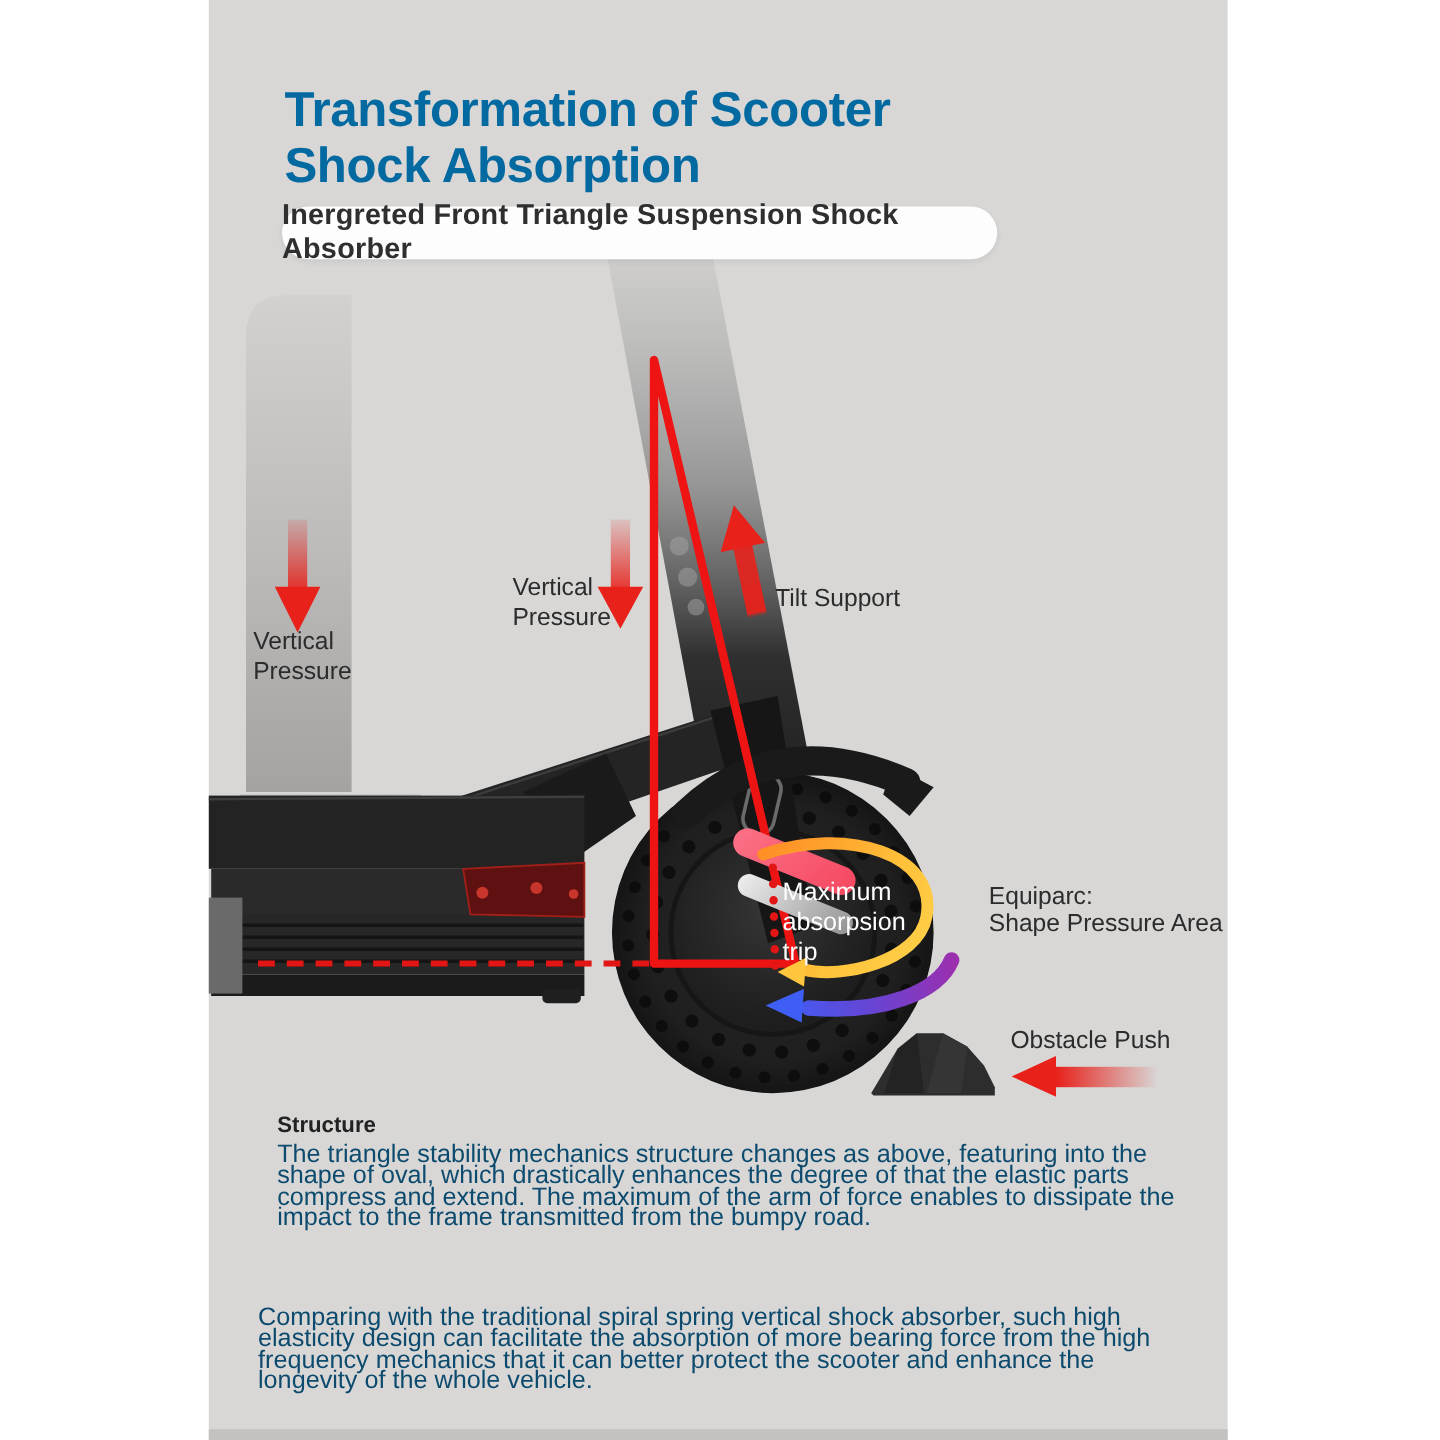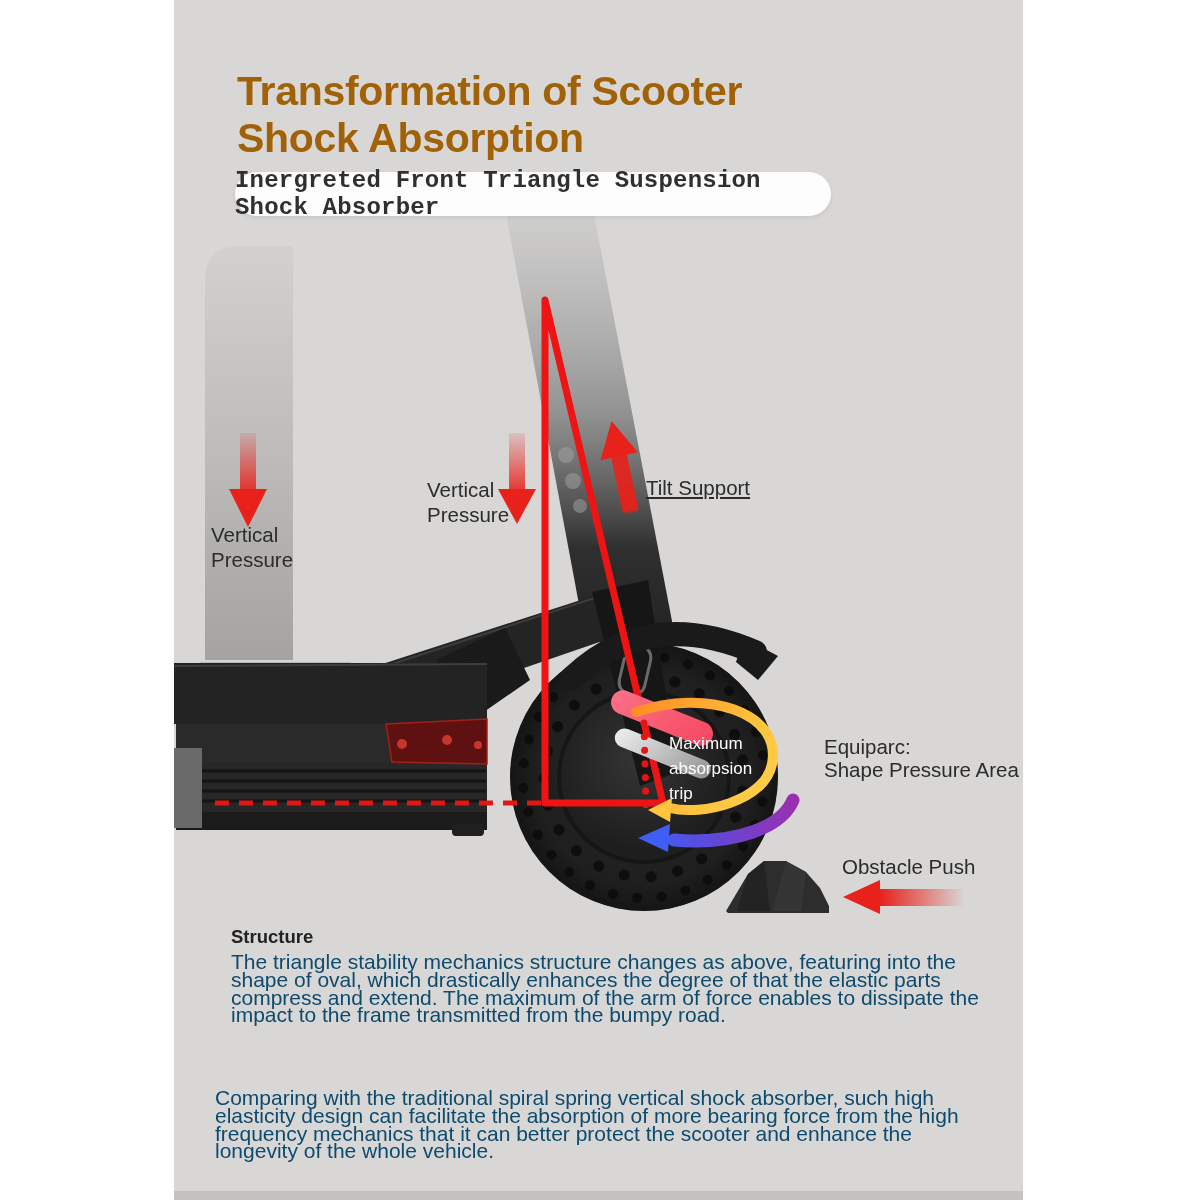--- a/index.html
+++ b/index.html
@@ -13,39 +13,38 @@
     position:absolute;left:174px;top:0;width:849px;height:1200px;
     background:#d8d7d6;
   }
   .panel-bottom-strip{
     position:absolute;left:174px;top:1191px;width:849px;height:9px;
     background:#c3c2c1;
   }
   .diagram-svg{position:absolute;left:0;top:0;width:1200px;height:1200px;}
   .page-title{
     position:absolute;left:237px;top:68px;width:620px;
-    font-size:41px;line-height:47px;font-weight:700;color:#a16207;
+    font-size:41px;line-height:47px;font-weight:700;color:#0369a1;
     letter-spacing:-0.3px;
   }
   .badge{
     position:absolute;left:235px;top:172px;width:596px;height:44px;
     background:#fdfdfd;border-radius:22px;
     display:flex;align-items:center;justify-content:center;
     box-shadow:0 2px 5px rgba(0,0,0,0.07);
-    font-family:Liberation Mono, monospace;
   }
   .badge span{font-size:24px;font-weight:600;color:#2f2f2f;letter-spacing:0.2px;}
   .lbl{
     position:absolute;font-size:20.5px;line-height:25px;color:#2c2c2c;
     white-space:nowrap;
   }
   .lbl-vp-left{left:211px;top:522px;}
   .lbl-vp-right{left:427px;top:477px;}
-  .lbl-tilt{left:646px;top:475px;text-decoration:underline;}
-  .lbl-max{left:652px;top:731px;color:#ffffff;font-size:17px;margin-left:17px;}
+  .lbl-tilt{left:646px;top:486px;}
+  .lbl-max{left:652px;top:731px;color:#ffffff;font-size:21px;}
   .lbl-equiparc{left:824px;top:735px;line-height:23px;}
   .lbl-obstacle{left:842px;top:854px;}
   .sections{position:absolute;left:215px;width:778px;color:#2e2e2e;}
   .sec-1{top:926px;margin-left:16px;}
   .sec-2{top:1011px;}
   .sec-3{top:1089px;}
   .sections h3{
     margin:0 0 5px 0;font-size:18.5px;font-weight:700;color:#222222;
   }
   .sections p{

